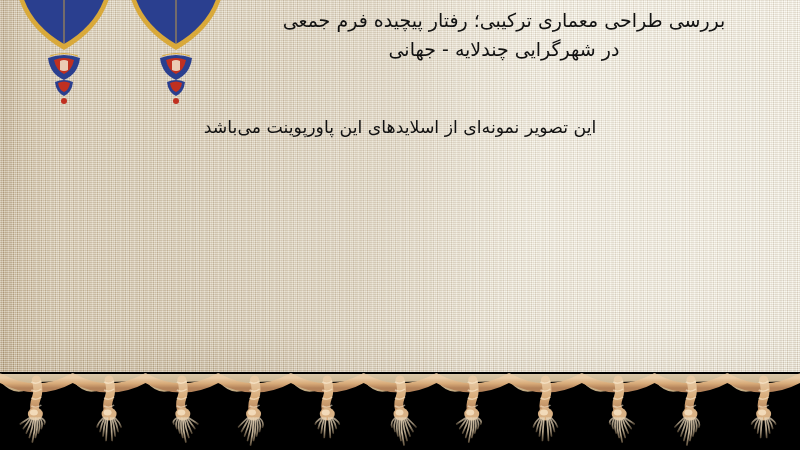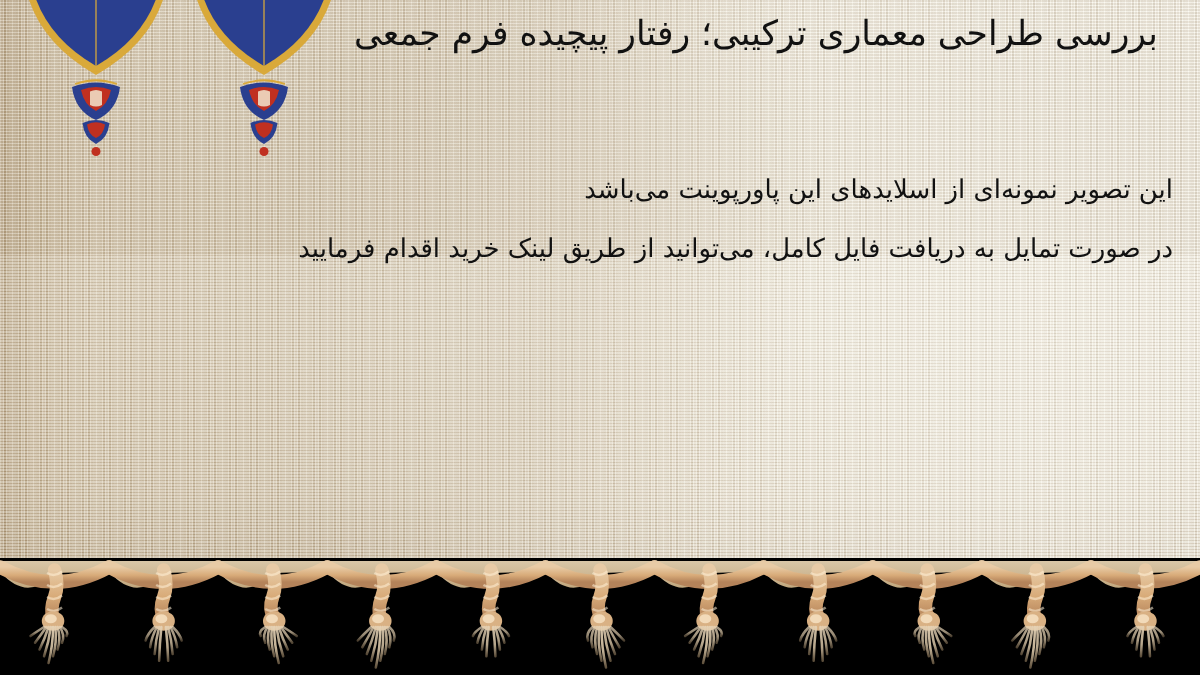--- a/index.html
+++ b/index.html
@@ -89,39 +89,39 @@
   .ornament.o2 { left: 126px; }
 
   
   .title-block {
     position: absolute;
     right: 16px;
     top: 6px;
     width: 560px;
     text-align: center;
     color: #111111;
-    font-size: 23px;
+    font-size: 19px;
     line-height: 1.52;
     font-weight: 500;
     letter-spacing: 0.1px;
   }
   .title-line { display: block; white-space: nowrap; }
 
   .body-block {
     position: absolute;
     right: 18px;
     top: 108px;
     width: 764px;
     text-align: center;
     color: #111111;
     font-size: 17.3px;
     line-height: 2.25;
     font-weight: 500;
   }
-  .body-line { display: block; white-space: nowrap; text-align: right; }
+  .body-line { display: block; white-space: nowrap; }
 
   
   .fringe-band {
     position: absolute;
     left: 0;
     top: 372px;
     width: 800px;
     height: 78px;
     overflow: hidden;
   }
@@ -213,25 +213,25 @@
         <path d="M36 104 Q50 99 64 104" stroke="#d9a93a" stroke-width="1.2" fill="none"></path>
         <path d="M41 130 Q50 126 59 130 Q58 140 50 144 Q42 140 41 130 Z" fill="#2a3f8f"></path>
         <path d="M44 131 Q50 128 56 131 Q55 138 50 140 Q45 138 44 131 Z" fill="#c03020"></path>
         <circle cx="50" cy="149" r="3" fill="#c03020"></circle>
       </g>
     </svg>
   </div>
 
   <div class="title-block">
     <span class="title-line">بررسی طراحی معماری ترکیبی؛ رفتار پیچیده فرم جمعی</span>
+    <span class="title-line">در شهرگرایی چندلایه - جهانی</span>
   </div>
 
   <div class="body-block">
     <span class="body-line">این تصویر نمونه‌ای از اسلایدهای این پاورپوینت می‌باشد</span>
-    <span class="body-line">در صورت تمایل به دریافت فایل کامل، می‌توانید از طریق لینک خرید اقدام فرمایید</span>
   </div>
 
   <div class="bottom-black"></div>
   <div class="fringe-band">
     <svg class="fringe-svg" width="800" height="78" viewBox="0 0 800 78" xmlns="http://www.w3.org/2000/svg">
       <defs>
         <linearGradient id="cord" x1="0" y1="0" x2="0" y2="1">
           <stop offset="0%" stop-color="#e8cba6"></stop>
           <stop offset="55%" stop-color="#d8ab79"></stop>
           <stop offset="100%" stop-color="#b4835a"></stop>

